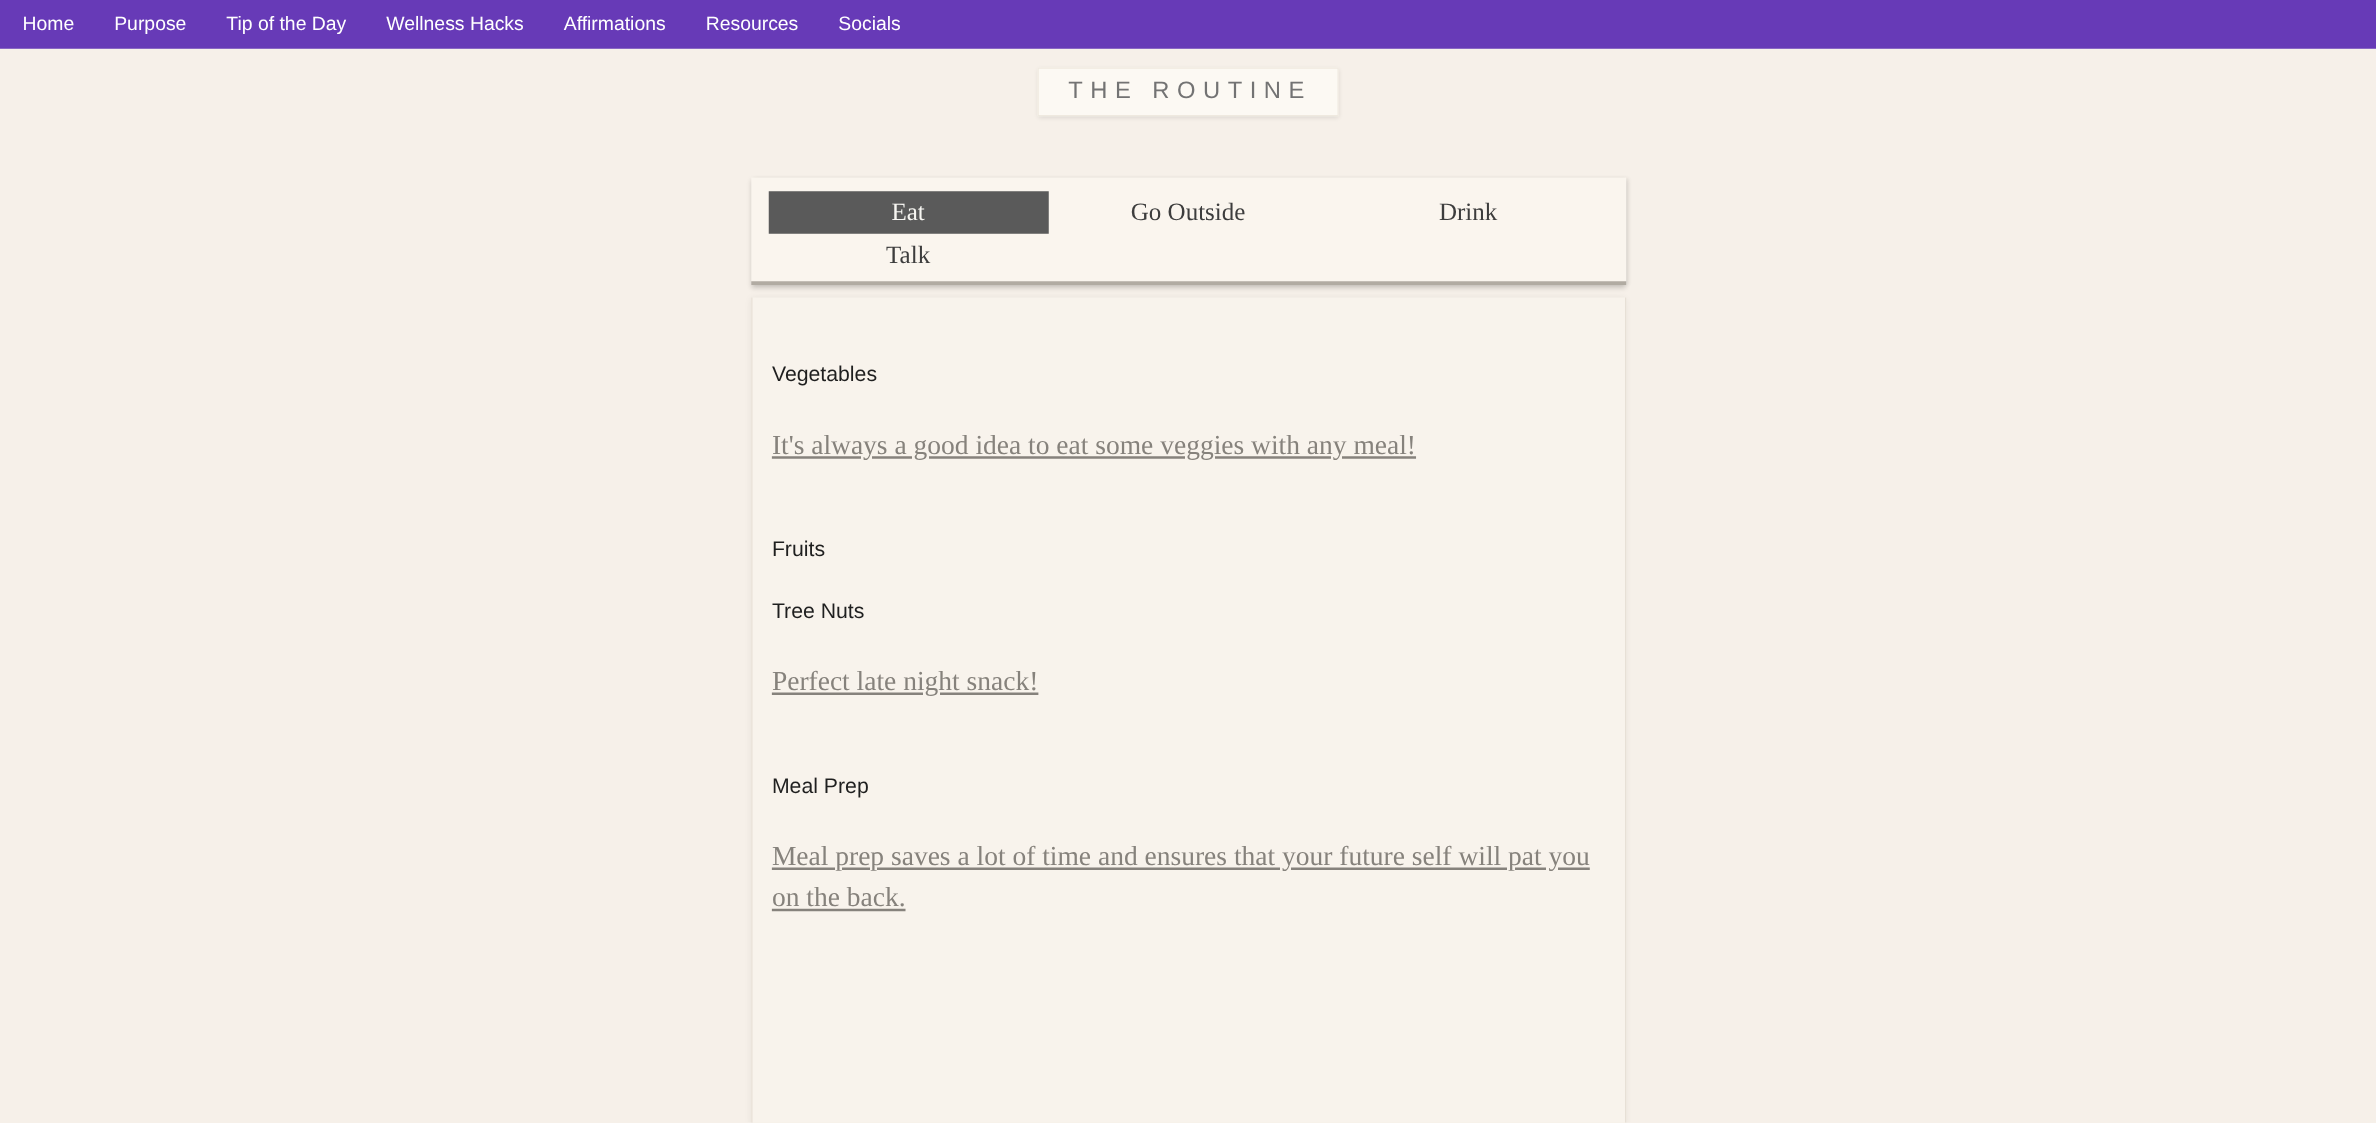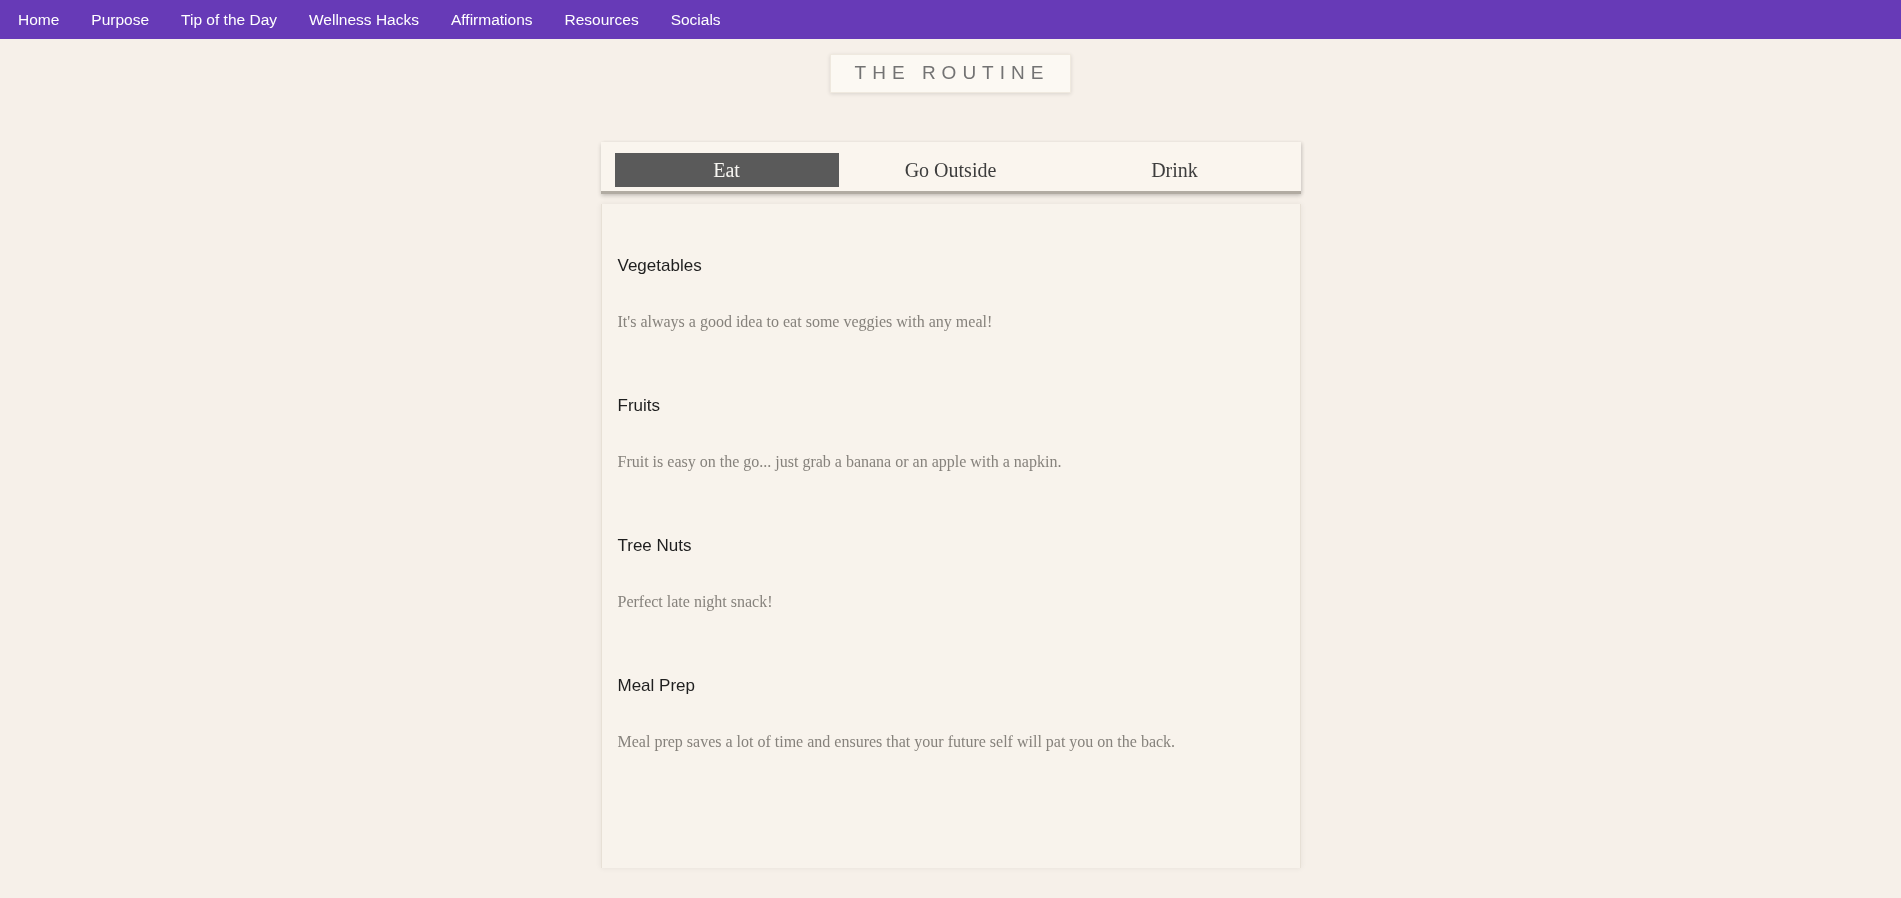--- a/index.html
+++ b/index.html
@@ -85,24 +85,25 @@
   .section h3 {
     font-family: "Liberation Sans", sans-serif;
     font-weight: 400;
     font-size: 17px;
     color: #1f1f1f;
     margin: 0 0 29px 0;
     line-height: 20px;
   }
   .section p {
     font-family: "Liberation Serif", serif;
-    font-size: 16px;
+    font-size: 22px;
     color: #86827c;
     margin: 0 0 58px 0;
     line-height: 33px;
+    text-decoration: underline;
   }
 </style>
 </head>
 <body>
 
 <nav class="navbar">
   <div class="nav-item">Home</div>
   <div class="nav-item">Purpose</div>
   <div class="nav-item">Tip of the Day</div>
   <div class="nav-item">Wellness Hacks</div>
@@ -112,32 +113,32 @@
 </nav>
 
 <div class="title-row">
   <div class="title-box">THE ROUTINE</div>
 </div>
 
 <div class="tabs">
   <div class="tab selected">Eat</div>
   <div class="tab">Go Outside</div>
   <div class="tab">Drink</div>
+  <div class="tab">Talk</div>
 </div>
 
 <div class="panel">
 
   <div class="section">
     <h3>Vegetables</h3>
     <p>It's always a good idea to eat some veggies with any meal!</p>
   </div>
 
   <div class="section">
     <h3>Fruits</h3>
-    <p>Fruit is easy on the go... just grab a banana or an apple with a napkin.</p>
   </div>
 
   <div class="section">
     <h3>Tree Nuts</h3>
     <p>Perfect late night snack!</p>
   </div>
 
   <div class="section">
     <h3>Meal Prep</h3>
     <p>Meal prep saves a lot of time and ensures that your future self will pat you on the back.</p>

